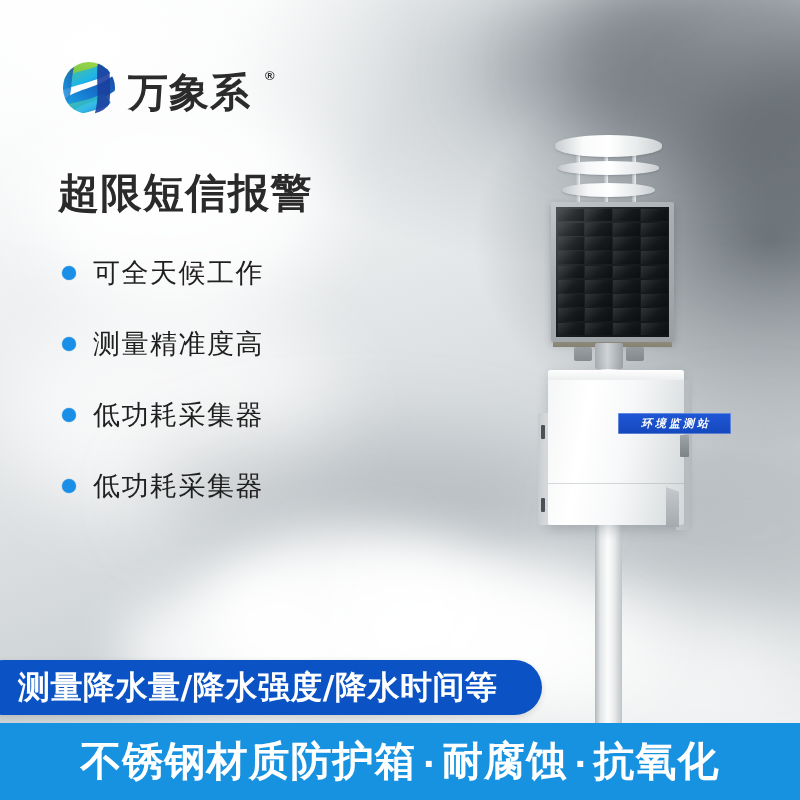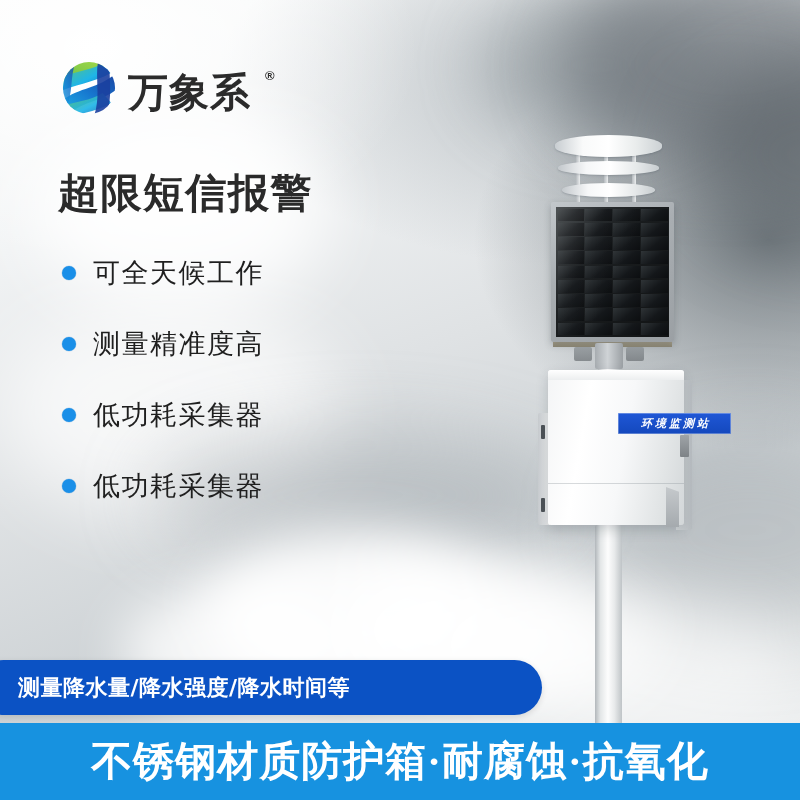--- a/index.html
+++ b/index.html
@@ -209,31 +209,31 @@
   
   .pill{
     position:absolute; left:-24px; top:660px; width:566px; height:55px;
     background:#0b52c4;
     border-radius:28px;
     display:flex; align-items:center;
     box-shadow:0 2px 6px rgba(0,0,0,.12);
   }
   .pill-text{
     font-family:"DejaVu Sans","Liberation Sans",sans-serif;
-    color:#ffffff; font-size:22px; font-weight:bold; letter-spacing:.5px;
+    color:#ffffff; font-size:32px; font-weight:bold; letter-spacing:.5px;
     margin-left:42px; white-space:nowrap;
   }
 
   
   .bottombar{
     position:absolute; left:0; top:723px; width:800px; height:77px;
     background:#1792e0; display:flex; align-items:center; justify-content:center;
   }
   .bottombar-text{
-    font-family:Liberation Serif, serif;
+    font-family:Liberation Mono, monospace;
     color:#ffffff; font-size:41px; font-weight:bold; letter-spacing:1px;
     white-space:nowrap;
   }
 </style>
 </head>
 <body>
 
 <div id="stage">
 
   <div class="sky-base"></div>

